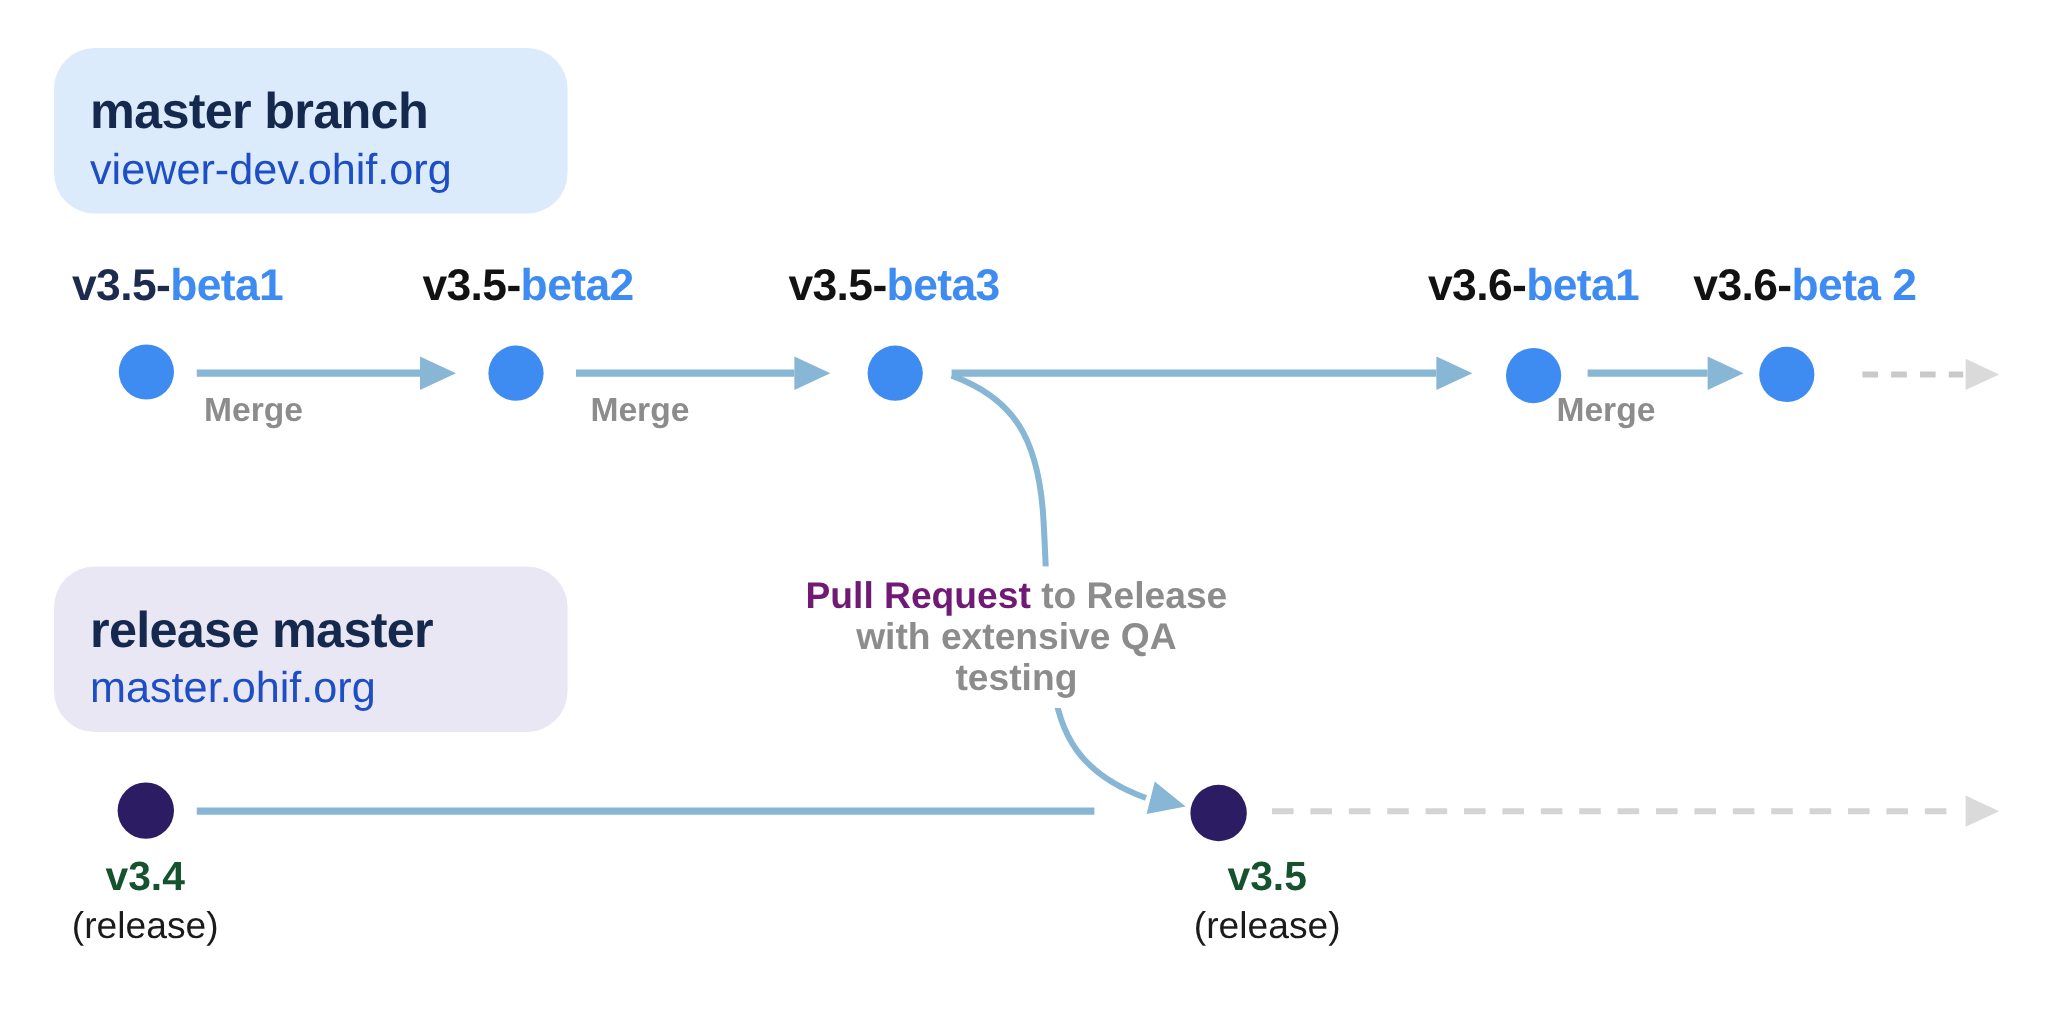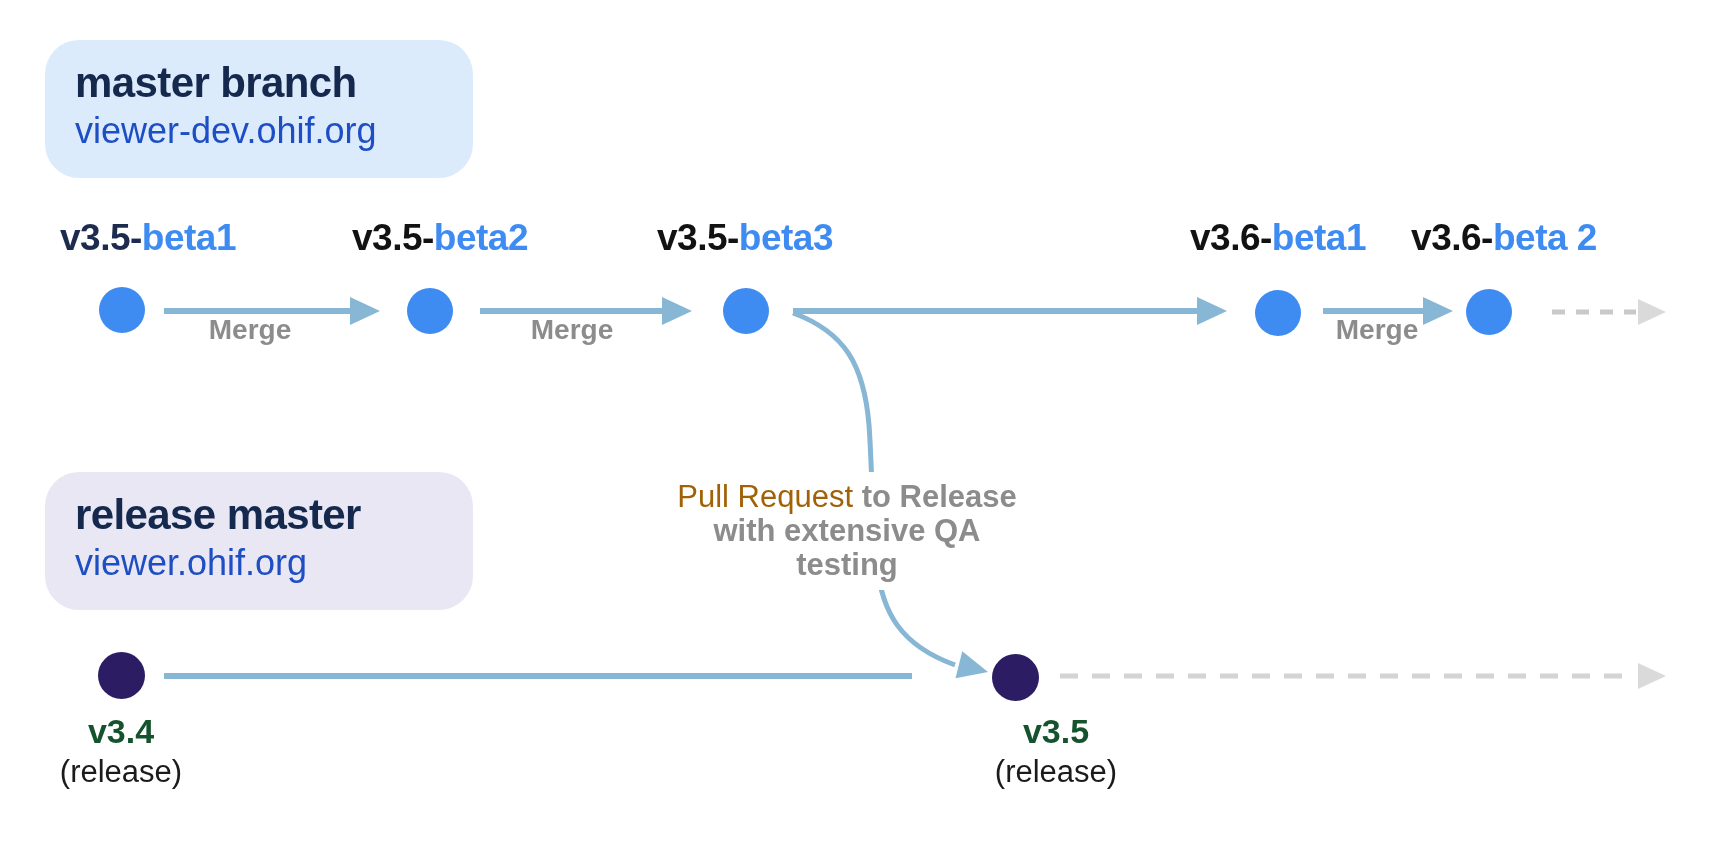--- a/index.html
+++ b/index.html
@@ -5,60 +5,60 @@
   html,body { margin:0; padding:0; background:#ffffff; }
   .canvas {
     position:relative; width:1710px; height:846px; background:#ffffff;
     font-family:"Liberation Sans", sans-serif; overflow:hidden;
   }
   svg.layer { position:absolute; left:0; top:0; z-index:1; }
 
   
   .branch-box {
     position:absolute; left:45px; width:428px; height:138px;
-    border-radius:34px; padding:19px 30px; box-sizing:border-box; z-index:3;
+    border-radius:34px; padding:29px 30px; box-sizing:border-box; z-index:3;
   }
   #master-box  { top:40px;  background:var(--master_bg,#dcebfb); }
   #release-box { top:472px; background:var(--release_bg,#e9e7f3); }
   .branch-title { font-size:42px; font-weight:700; color:var(--title_navy,#15294e);
                   line-height:48px; letter-spacing:-0.6px; }
   .branch-url   { font-size:36px; color:var(--url_blue,#1e4ec4); line-height:38px; margin-top:5px; }
 
   
   .commit-label {
     position:absolute; top:218px; width:320px; text-align:center;
     font-size:37px; font-weight:700; line-height:40px; letter-spacing:-0.5px; z-index:3;
   }
   .commit-label .prefix { color:var(--black_text,#121212); }
   .commit-label.first .prefix { color:var(--navy_text,#1d2b4e); }
   .commit-label .suffix { color:var(--node_blue,#3e8cf2);text-align:center; }
 
   
   .merge-label {
-    position:absolute; top:314px; width:160px; text-align:center;
+    position:absolute; top:326px; width:160px; 
     font-size:28px; font-weight:600; color:var(--gray_text,#8c8c8c); z-index:3;
   }
 
   
   .node { position:absolute; width:46px; height:46px; border-radius:50%;
           background:var(--node_blue,#3e8cf2); z-index:4; }
   .node.indigo { width:47px; height:47px; background:var(--node_indigo,#2c1c63); }
 
   
   .release-label { position:absolute; width:240px; text-align:center; z-index:3; }
   .release-name  { font-size:34px; font-weight:700; color:#14532d; line-height:38px; }
   .release-sub   { font-size:31px; font-weight:400; color:#1b1b1b; line-height:36px; margin-top:4px; }
 
   
   .pr-note {
     position:absolute; left:666px; top:472px; width:362px; text-align:center;
     background:#ffffff; padding:8px 0; z-index:2;
     font-size:31px; line-height:34px; color:var(--gray_text,#8c8c8c); font-weight:600;
   }
-  .pr-note .pr-bold { color:#a16207; font-weight:400; }
+  .pr-note .pr-bold { color:#701a75; font-weight:700; }
 
   
   .flow      { stroke:var(--line_blue,#88b6d5); stroke-width:6; fill:none; }
   .flow-thin { stroke:var(--line_blue,#88b6d5); stroke-width:5; fill:none; }
   .head      { fill:var(--line_blue,#88b6d5); }
   .dash-top    { stroke:var(--dash_gray,#c9c9c9);  stroke-width:5; fill:none; stroke-dasharray:13 11; }
   .dash-bottom { stroke:var(--dash_gray2,#d4d4d4); stroke-width:5; fill:none; stroke-dasharray:18 14; }
   .head-gray { fill:var(--dash_head,#dadada); }
 </style>
 </head>
@@ -97,21 +97,21 @@
     <div>with extensive QA testing</div>
   </div>
 
   <div class="branch-box" id="master-box">
     <div class="branch-title">master branch</div>
     <div class="branch-url">viewer-dev.ohif.org</div>
   </div>
 
   <div class="branch-box" id="release-box">
     <div class="branch-title">release master</div>
-    <div class="branch-url">viewer.ohif.org</div>
+    <div class="branch-url">master.ohif.org</div>
   </div>
 
   <div class="commit-label first" style="left:-12px">
     <span class="prefix">v3.5-</span><span class="suffix">beta1</span>
   </div>
   <div class="commit-label" style="left:280px">
     <span class="prefix">v3.5-</span><span class="suffix">beta2</span>
   </div>
   <div class="commit-label" style="left:585px">
     <span class="prefix">v3.5-</span><span class="suffix">beta3</span>

